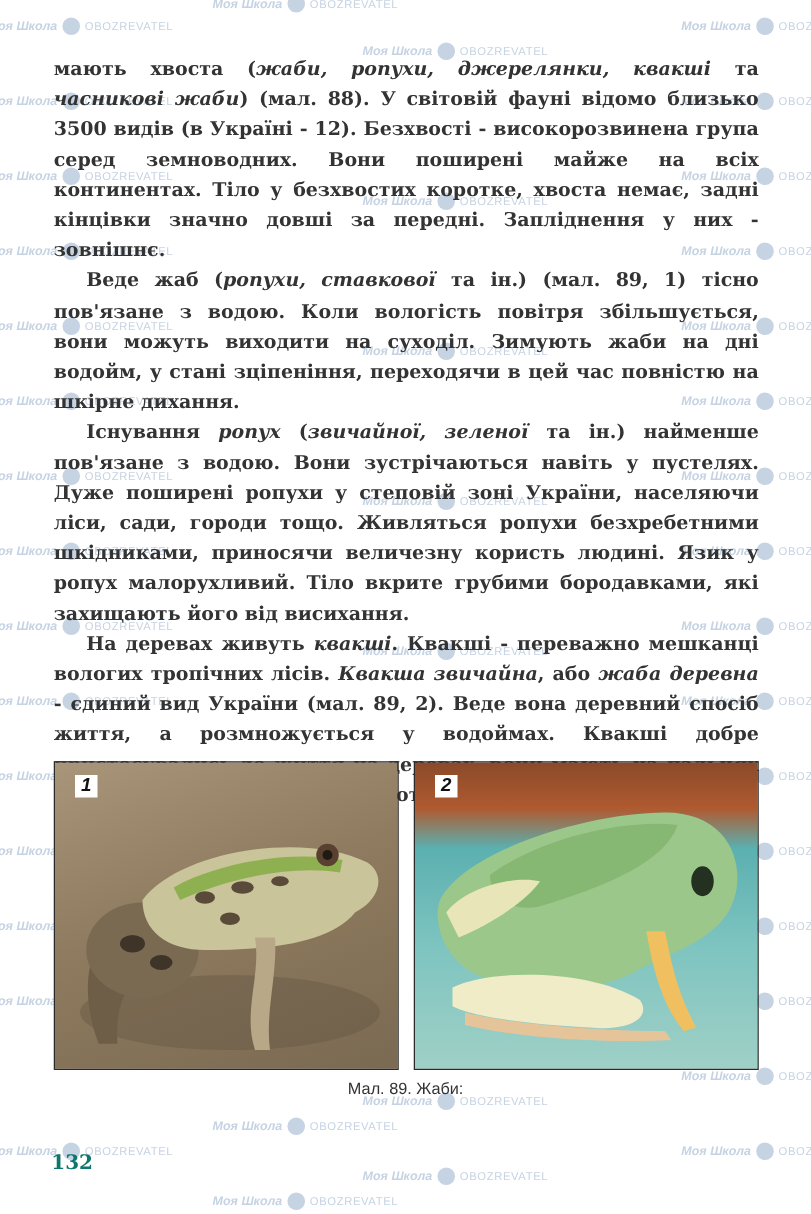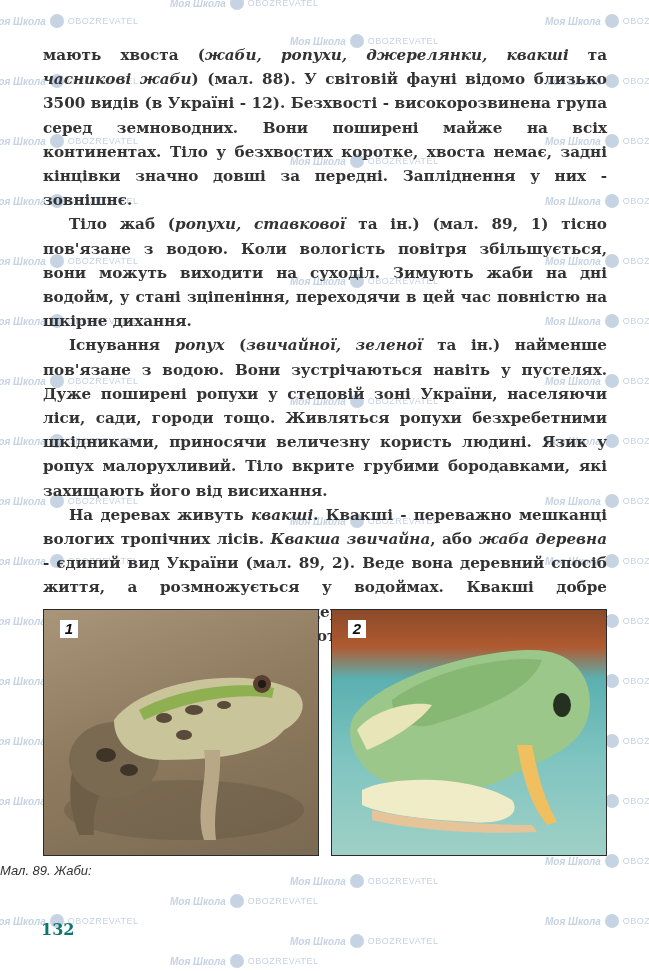--- a/index.html
+++ b/index.html
@@ -30,22 +30,22 @@
     border: 1.5px solid #2a2a2a; overflow: hidden; z-index: 1;
   }
   .fig1 { left: 43px; background: linear-gradient(160deg, #a8957a 0%, #8f7b5f 45%, #7a6a52 100%); }
   .fig2 { left: 331px; background: linear-gradient(180deg, #8a4a2a 0%, #b05a30 15%, #5bb0b0 28%, #7ec4c0 60%, #9fd0c6 100%); }
   .fig-label {
     position: absolute; top: 10px; left: 16px; width: 18px; height: 18px; background: #fff;
     font-family: "Liberation Sans", sans-serif; font-weight: bold; font-style: italic;
     font-size: 15px; line-height: 18px; text-align: center; color: #111; z-index: 2;
   }
   .caption {
-    position: absolute; top: 862px; left: 0; width: 649px; 
-    font-family: "Liberation Sans", sans-serif; font-style: italic; font-size: 13px;
+    position: absolute; top: 862px; left: 0; width: 649px; text-align: center;
+    font-family: "Liberation Sans", sans-serif; font-size: 13px;
     line-height: 18px; color: #333; z-index: 1;
   }
   .page-number {
     position: absolute; left: 41px; top: 920px; font-family: "DejaVu Serif", serif;
     font-weight: bold; font-size: 16px; color: #0f766e; z-index: 1;
   }
 </style>
 </head>
 <body>
 
@@ -250,21 +250,21 @@
     <span class="wm-brand">OBOZREVATEL</span>
   </div>
 <div class="watermark" style="left:170px;top:954px;">
     <span class="wm-school">Моя Школа</span>
     <span class="wm-logo"></span>
     <span class="wm-brand">OBOZREVATEL</span>
   </div>
 
 <div class="text-block">
   <p><span>мають хвоста (</span><em>жаби, ропухи, джерелянки, квакші</em><span> та </span><em>часникові жаби</em><span>) (мал. 88). У світовій фауні відомо близько 3500 видів (в Україні - 12). Безхвості - високорозвинена група серед земноводних. Вони поширені майже на всіх континентах. Тіло у безхвостих коротке, хвоста немає, задні кінцівки значно довші за передні. Запліднення у них - зовнішнє.</span></p>
-  <p class="indent"><span>Тіло жаб (</span><em>ропухи, ставкової</em><span> та ін.) (мал. 89, 1) тісно пов'язане з водою. Коли вологість повітря збільшується, вони можуть виходити на суходіл. Зимують жаби на дні водойм, у стані зціпеніння, переходячи в цей час повністю на шкірне дихання.</span></p>
+  <p class="indent"><span>Веде жаб (</span><em>ропухи, ставкової</em><span> та ін.) (мал. 89, 1) тісно пов'язане з водою. Коли вологість повітря збільшується, вони можуть виходити на суходіл. Зимують жаби на дні водойм, у стані зціпеніння, переходячи в цей час повністю на шкірне дихання.</span></p>
   <p class="indent"><span>Існування </span><em>ропух</em><span> (</span><em>звичайної, зеленої</em><span> та ін.) найменше пов'язане з водою. Вони зустрічаються навіть у пустелях. Дуже поширені ропухи у степовій зоні України, населяючи ліси, сади, городи тощо. Живляться ропухи безхребетними шкідниками, приносячи величезну користь людині. Язик у ропух малорухливий. Тіло вкрите грубими бородавками, які захищають його від висихання.</span></p>
   <p class="indent"><span>На деревах живуть </span><em>квакші</em><span>. Квакші - переважно мешканці вологих тропічних лісів. </span><em>Квакша звичайна</em><span>, або </span><em>жаба деревна</em><span> - єдиний вид України (мал. 89, 2). Веде вона деревний спосіб життя, а розмножується у водоймах. Квакші добре пристосувались до життя на деревах, вони мають на пальцях присоски, залози яких виділяють липку рідину.</span></p>
 </div>
 
 <div class="figure fig1">
   <div class="fig-label">1</div>
   <svg width="274" height="245" viewBox="0 0 274 245" style="position:absolute;left:0;top:0;">
     <ellipse cx="140" cy="200" rx="120" ry="30" fill="#5e5040" opacity="0.35"></ellipse>
 
     <path d="M40,140 C20,160 25,200 35,225 L50,225 C48,200 55,175 75,165 Z" fill="#6e5e48"></path>

